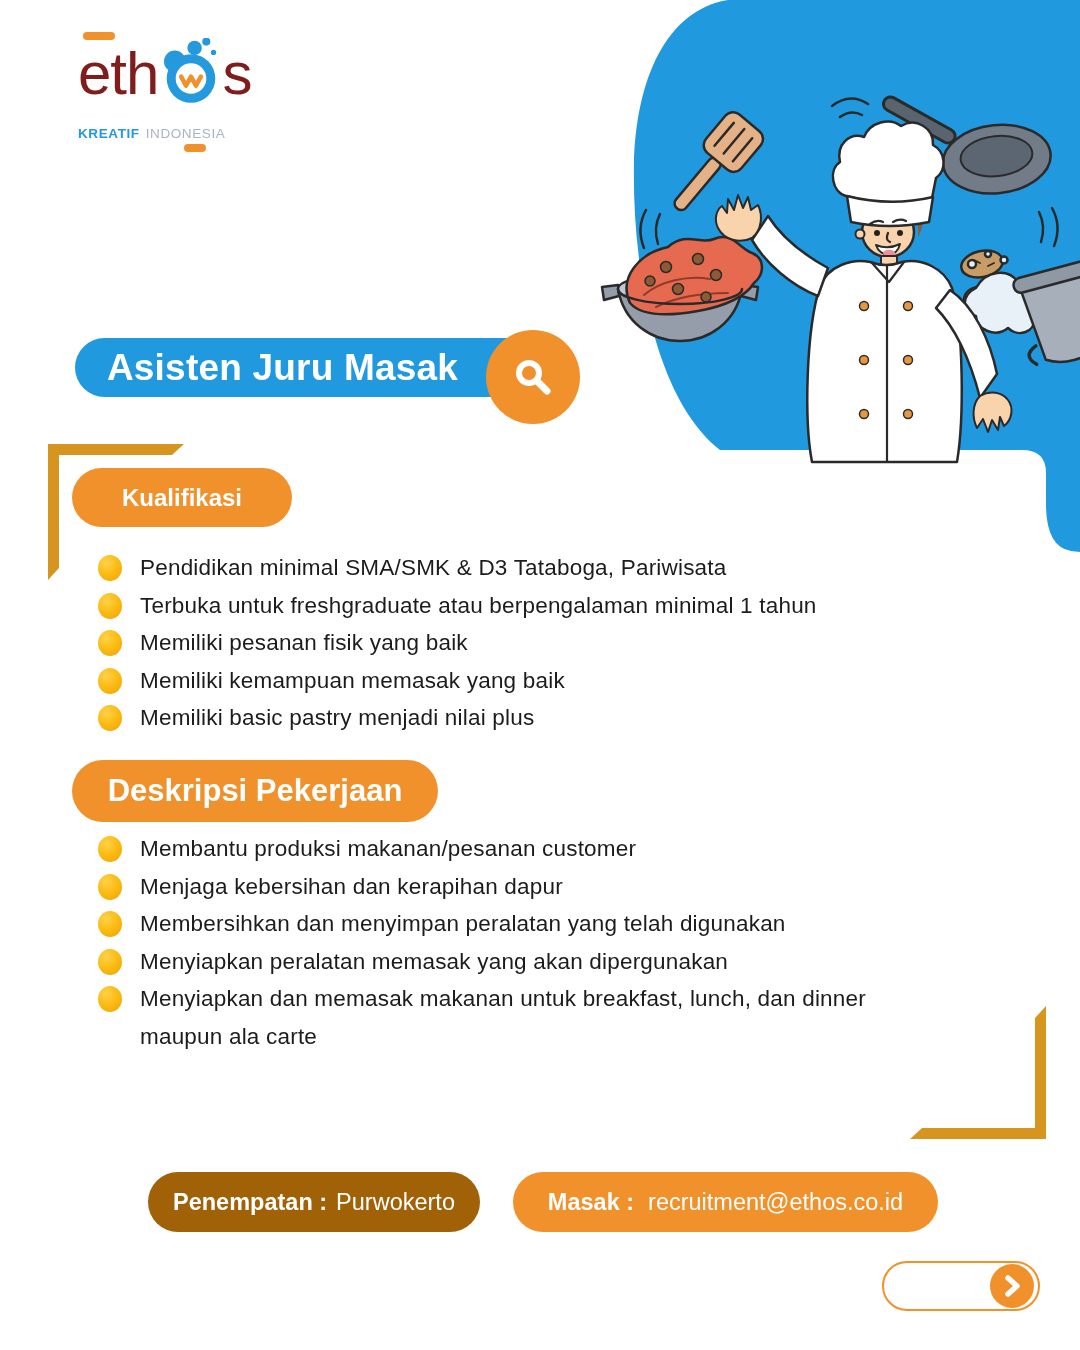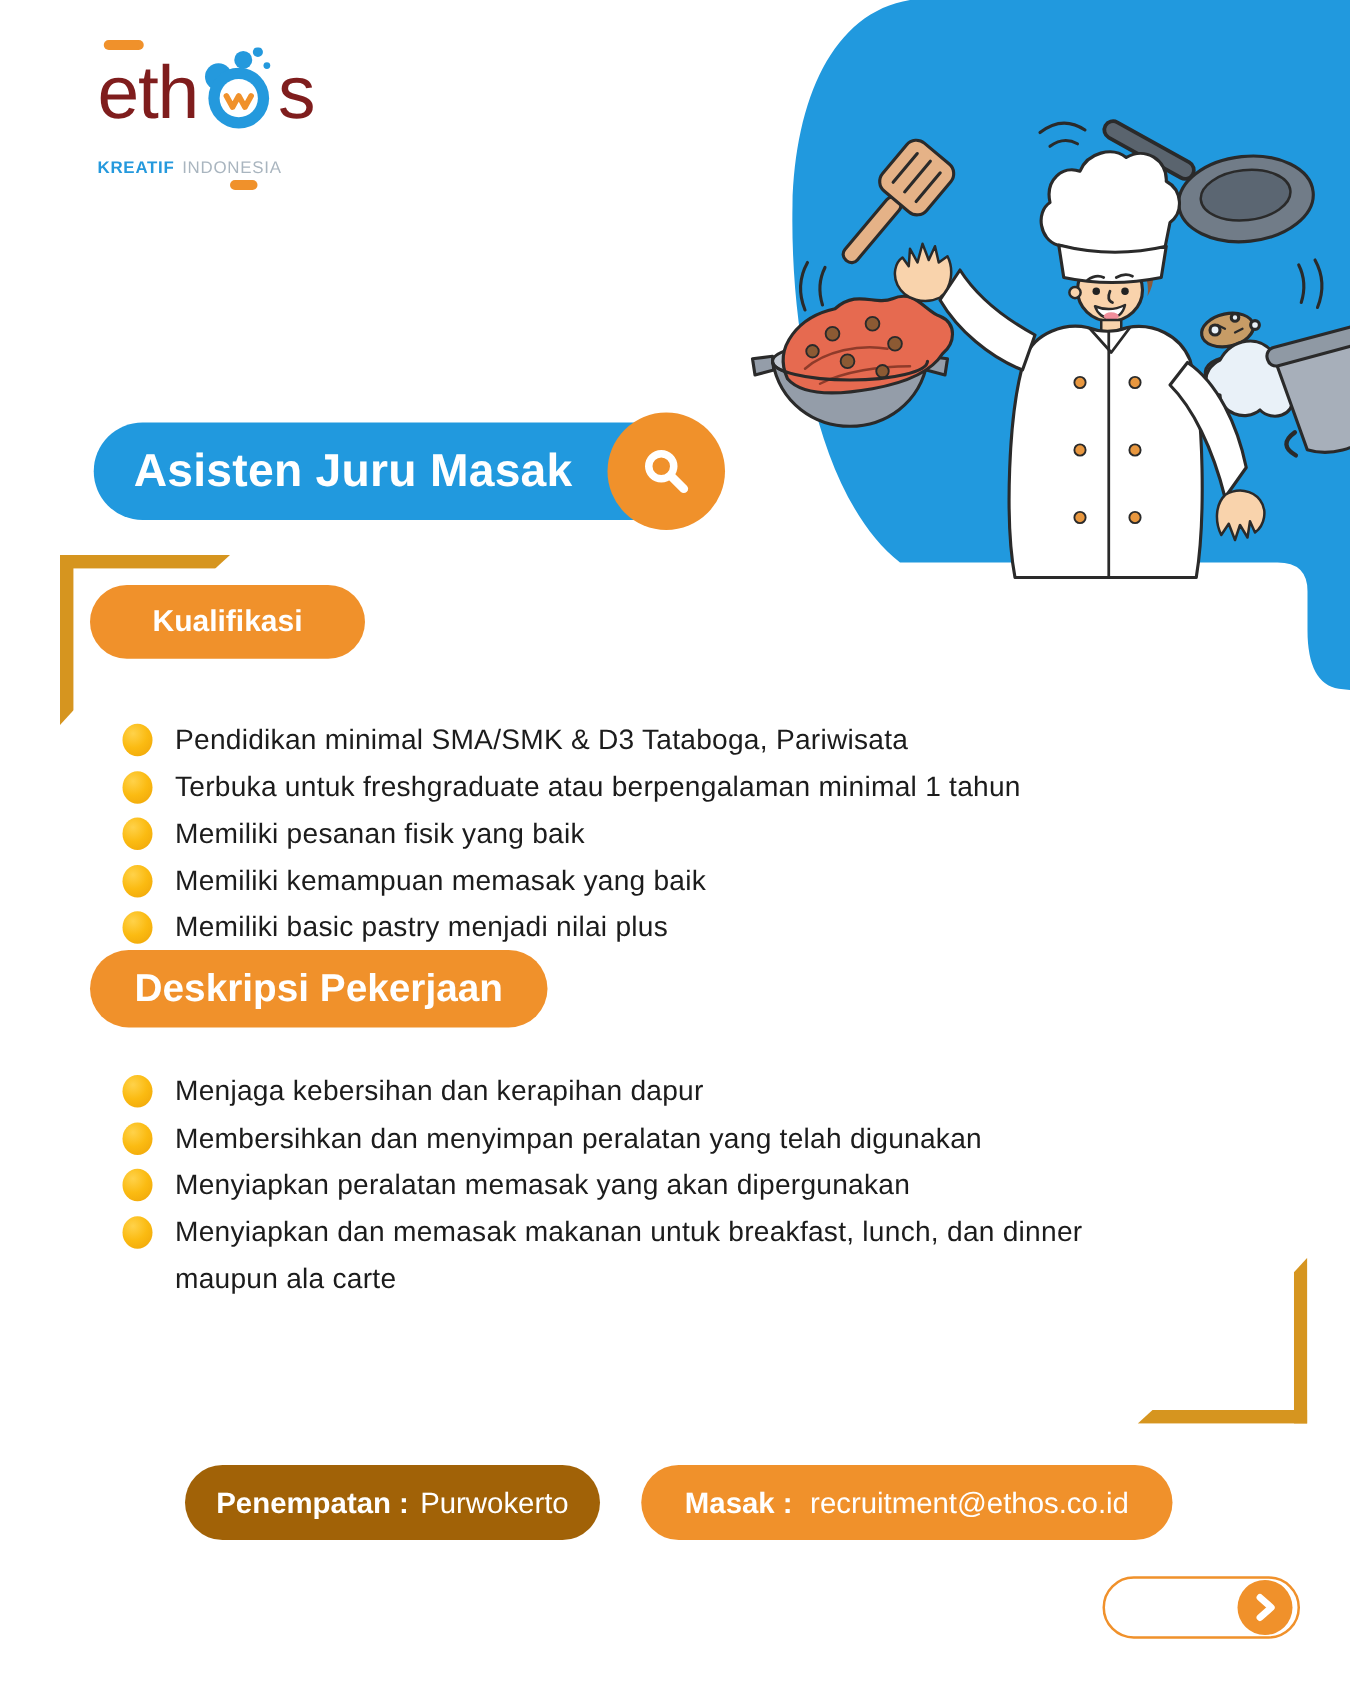--- a/index.html
+++ b/index.html
@@ -16,38 +16,38 @@
   .macron{position:absolute;left:5px;top:-6px;width:32px;height:8px;border-radius:4px;background:#F0912B;}
   .logo-bubble{width:68px;height:72px;margin:0 -3px 0 -1px;}
   .tagline{display:flex;gap:6px;margin-top:16px;font-size:13.5px;letter-spacing:.6px;}
   .tagline .bold{color:#2499DD;font-weight:700;}
   .tagline .light{color:#A9B5BF;font-weight:400;}
   .logo-dash{position:relative;left:106px;top:3px;width:22px;height:8px;border-radius:4px;background:#F0912B;}
   
   .headline{position:absolute;left:72px;top:140px;color:#2499DD;font-weight:800;
     font-size:96px;line-height:.94;letter-spacing:-3px;}
   
-  .job-pill{position:absolute;left:75px;top:338px;width:470px;height:78px;border-radius:44px;
+  .job-pill{position:absolute;left:75px;top:338px;width:470px;height:59px;border-radius:44px;
     background:#2199DE;display:flex;align-items:center;justify-content:center;padding-right:55px;box-sizing:border-box;
     color:#ffffff;font-weight:700;font-size:37px;letter-spacing:.2px;}
   .search-circle{position:absolute;left:486px;top:330px;width:94px;height:94px;border-radius:50%;
     background:#F0912B;display:flex;align-items:center;justify-content:center;}
   
   .gold{background:#D6951F;position:absolute;}
   .br-tl-h{left:48px;top:444px;width:136px;height:11px;clip-path:polygon(0 0,100% 0,calc(100% - 12px) 100%,0 100%);}
   .br-tl-v{left:48px;top:444px;width:11px;height:136px;clip-path:polygon(0 0,100% 0,100% calc(100% - 12px),0 100%);}
   .br-br-v{left:1035px;top:1006px;width:11px;height:133px;clip-path:polygon(0 12px,100% 0,100% 100%,0 100%);}
   .br-br-h{left:910px;top:1128px;width:136px;height:11px;clip-path:polygon(12px 0,100% 0,100% 100%,0 100%);}
   
   .section-pill{position:absolute;border-radius:31px;background:#F0912B;color:#fff;font-weight:700;
     display:flex;align-items:center;justify-content:center;}
   .pill-kualifikasi{left:72px;top:468px;width:220px;height:59px;font-size:24px;}
   .pill-deskripsi{left:72px;top:760px;width:366px;height:62px;font-size:31px;}
   
-  .blist{position:absolute;left:98px;width:812px;margin-top:24px;}
+  .blist{position:absolute;left:98px;width:812px;}
   .blist-1{top:549px;}
   .blist-2{top:830px;}
   .bitem{display:flex;align-items:flex-start;}
   .bdot{flex:none;width:24px;height:26px;border-radius:50%;margin:6px 18px 0 0;
     background:radial-gradient(circle at 35% 30%,#FFD24A 0%,#FBBB12 48%,#EEA308 100%);}
   .btext{font-size:22.5px;line-height:37.5px;color:#1C1C1C;letter-spacing:.2px;max-width:790px;}
   
   .foot-pill{position:absolute;top:1172px;height:60px;border-radius:32px;display:flex;align-items:center;
     justify-content:center;color:#fff;font-size:23.5px;box-sizing:border-box;}
   .pill-place{left:148px;width:332px;background:#a16207;}
@@ -248,20 +248,24 @@
         <span class="btext">Memiliki basic pastry menjadi nilai plus</span>
       </div>
   </div>
 
   <div class="section-pill pill-deskripsi">
     <span>Deskripsi Pekerjaan</span>
   </div>
   <div class="blist blist-2">
     <div class="bitem">
         <span class="bdot"></span>
+        <span class="btext">Membantu produksi makanan/pesanan customer</span>
+      </div>
+    <div class="bitem">
+        <span class="bdot"></span>
         <span class="btext">Menjaga kebersihan dan kerapihan dapur</span>
       </div>
     <div class="bitem">
         <span class="bdot"></span>
         <span class="btext">Membersihkan dan menyimpan peralatan yang telah digunakan</span>
       </div>
     <div class="bitem">
         <span class="bdot"></span>
         <span class="btext">Menyiapkan peralatan memasak yang akan dipergunakan</span>
       </div>

